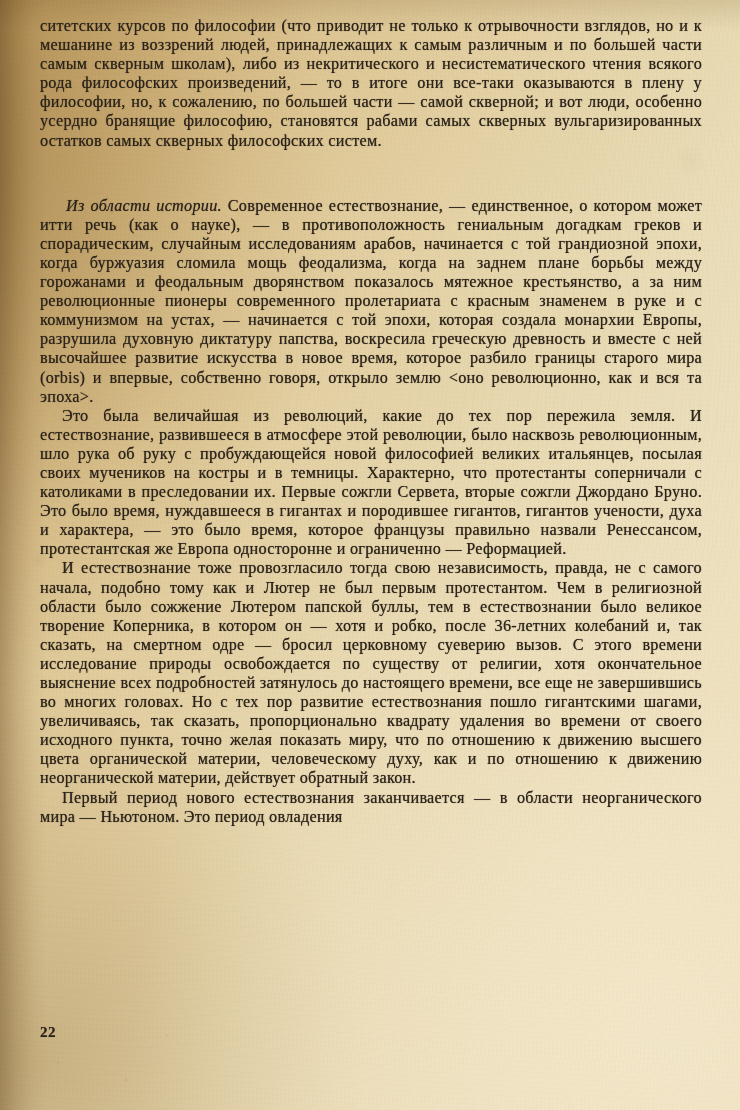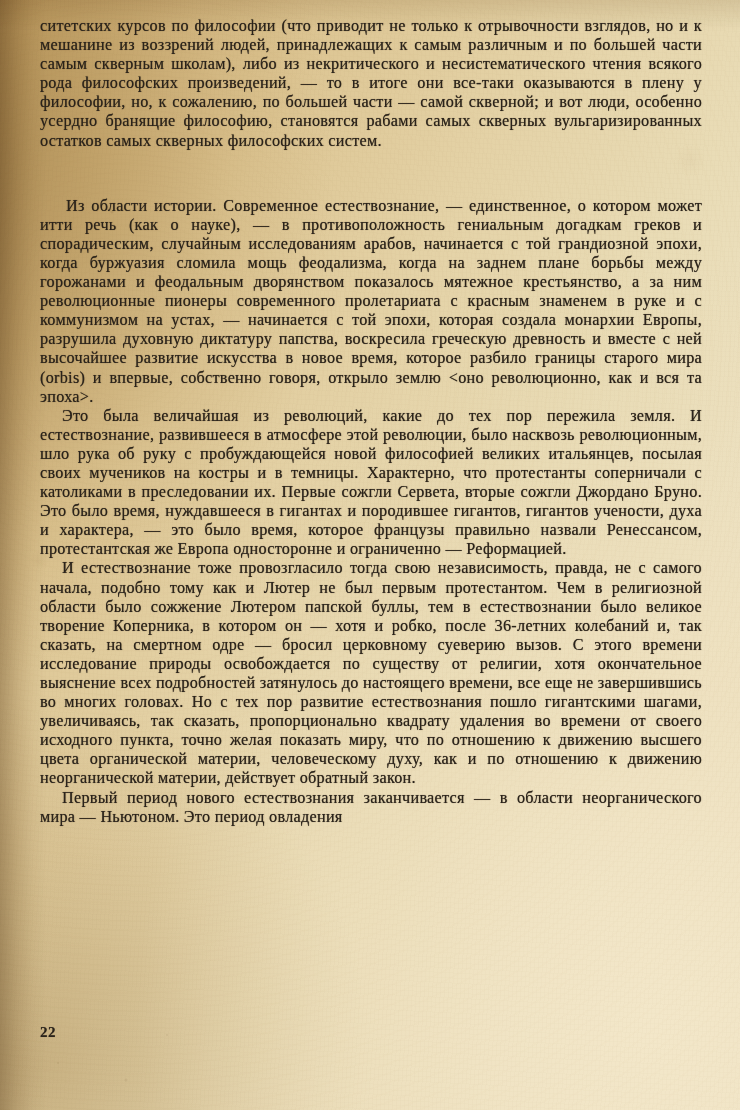--- a/index.html
+++ b/index.html
@@ -117,20 +117,21 @@
   .para.indent-small {
     text-indent: 22px;
   }
 
   
   .block-gap {
     height: 46px;
   }
 
   .italic-lead {
+    font-style: italic;
   }
 
   
   #folio {
     position: absolute;
     left: 40px;
     top: 1024px;
     font-family: "Liberation Serif", "DejaVu Serif", serif;
     font-size: 15px;
     font-weight: bold;

